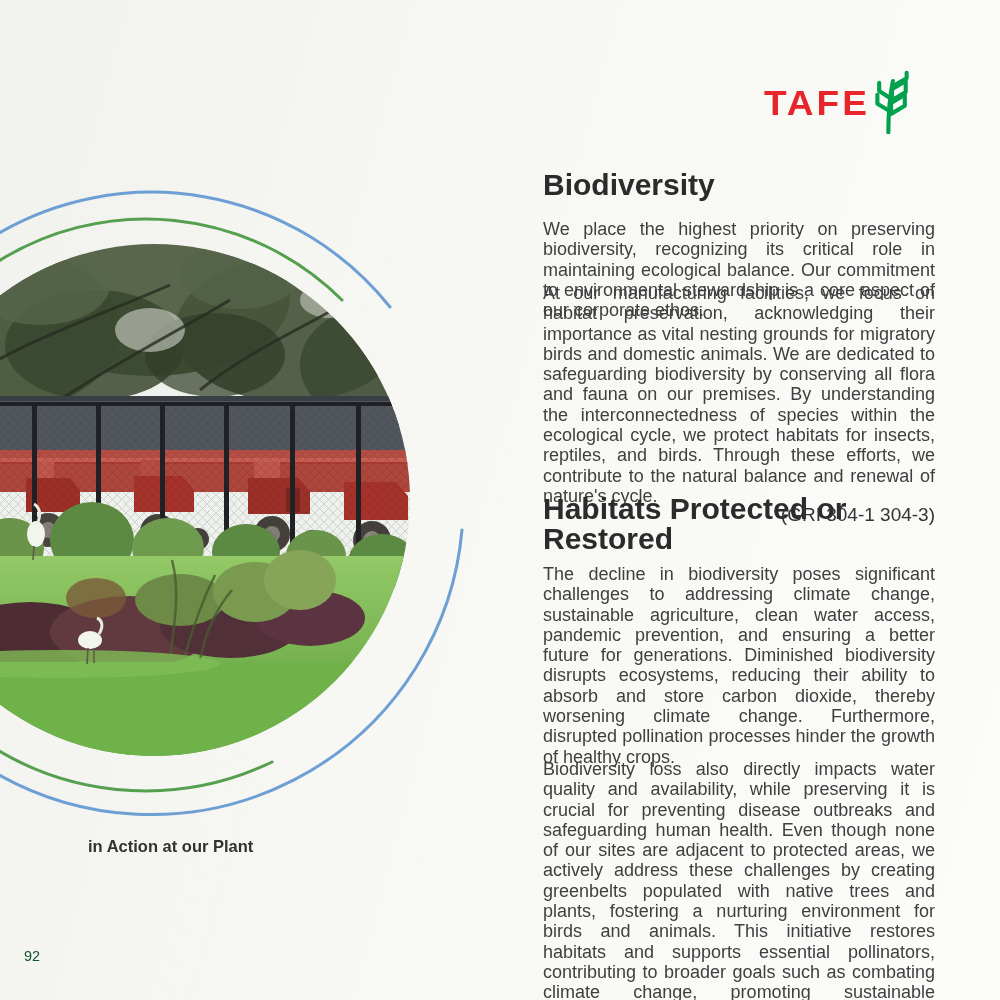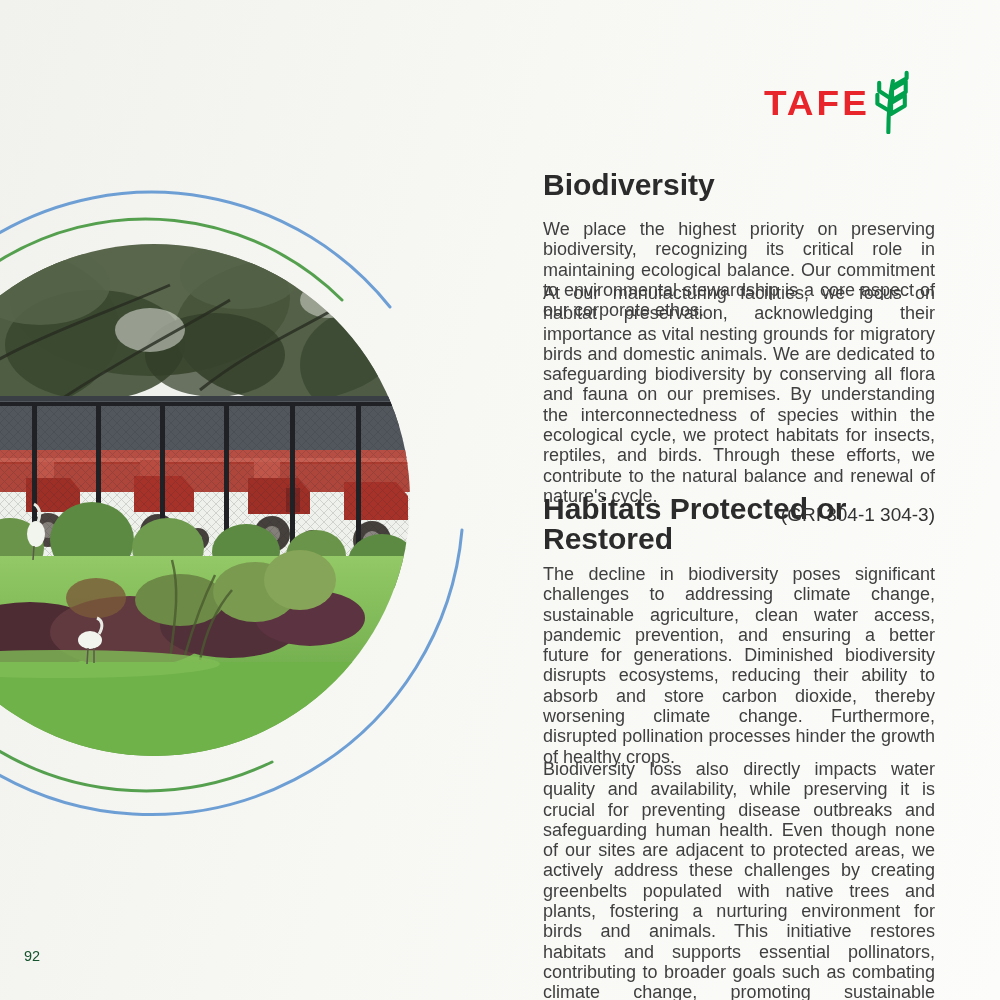--- a/index.html
+++ b/index.html
@@ -195,15 +195,16 @@
 <p class="col para p1">We place the highest priority on preserving biodiversity, recognizing its critical role in maintaining ecological balance. Our commitment to environmental stewardship is a core aspect of our corporate ethos.</p>
 <p class="col para p2">At our manufacturing facilities, we focus on habitat preservation, acknowledging their importance as vital nesting grounds for migratory birds and domestic animals. We are dedicated to safeguarding biodiversity by conserving all flora and fauna on our premises. By understanding the interconnectedness of species within the ecological cycle, we protect habitats for insects, reptiles, and birds. Through these efforts, we contribute to the natural balance and renewal of nature's cycle.</p>
 
 <h2 class="col h2">Habitats Protected or Restored</h2>
 <div class="col sub">(GRI 304-1 304-3)</div>
 
 <p class="col para p3">The decline in biodiversity poses significant challenges to addressing climate change, sustainable agriculture, clean water access, pandemic prevention, and ensuring a better future for generations. Diminished biodiversity disrupts ecosystems, reducing their ability to absorb and store carbon dioxide, thereby worsening climate change. Furthermore, disrupted pollination processes hinder the growth of healthy crops.</p>
 <p class="col para p4">Biodiversity loss also directly impacts water quality and availability, while preserving it is crucial for preventing disease outbreaks and safeguarding human health. Even though none of our sites are adjacent to protected areas, we actively address these challenges by creating greenbelts populated with native trees and plants, fostering a nurturing environment for birds and animals. This initiative restores habitats and supports essential pollinators, contributing to broader goals such as combating climate change, promoting sustainable agriculture, ensuring clean water access, preventing pandemics, and securing a brighter future for all.</p>
 
 <div class="caption">
+  <div>in Action at our Plant</div>
 </div>
 
 <div class="pagenum">92</div>
 
 </body></html>

